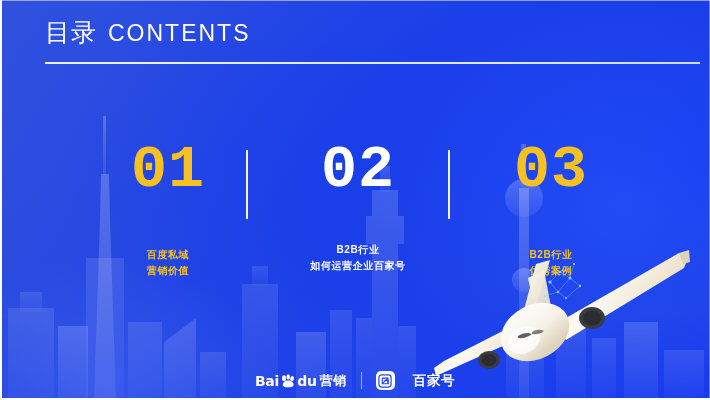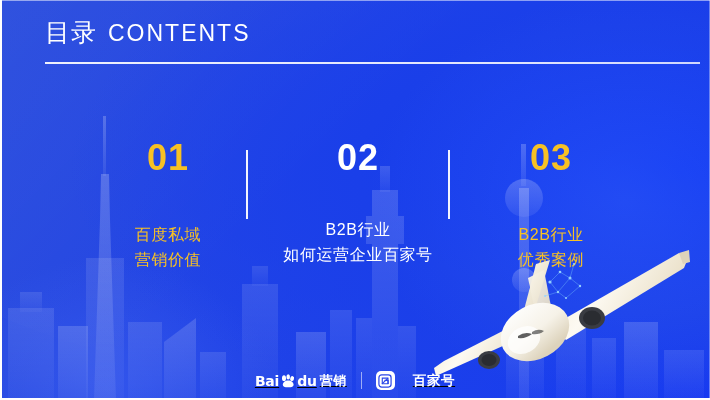--- a/index.html
+++ b/index.html
@@ -75,32 +75,32 @@
   }
   .col{
     position:absolute;
     text-align:center;
     display:flex;flex-direction:column;align-items:center;
   }
   .col-1{left:98px;width:140px;}
   .col-2{left:268px;width:180px;}
   .col-3{left:486px;width:130px;}
   .num{
-    font-size:36px;
+    font-size:60px;
     font-weight:700;
     line-height:1;
     letter-spacing:1px;
-    font-family:Liberation Sans, sans-serif;
+    font-family:Liberation Mono, monospace;
   }
   .num.gold{color:#f7c124;}
   .num.white{color:#ffffff;}
   .sub{
     margin-top:47px;
-    font-size:16px;
-    font-weight:400;
+    font-size:10px;
+    font-weight:700;
     line-height:1.55;
     letter-spacing:.6px;
   }
   .col-2 .sub{margin-top:42px;}
   .sub.gold{color:#f7c124;}
   .sub.white{color:#ffffff;}
   .divider{
     position:absolute;top:10px;
     width:2px;height:69px;
     background:#ffffff;
@@ -114,21 +114,20 @@
     left:432px;top:248px;
     width:278px;height:132px;
     pointer-events:none;
   }
   .plane svg{display:block;width:100%;height:100%;overflow:visible;}
   
   .footer{
     position:absolute;left:0;bottom:10px;width:710px;
     display:flex;justify-content:center;align-items:center;
     gap:0px;
-    text-decoration:underline;
   }
   .logo-group{display:flex;align-items:center;gap:14px;}
   .logo-baidu{
     display:flex;align-items:center;
     color:#ffffff;
     font-weight:700;
     font-size:14px;
     letter-spacing:-.2px;
     line-height:1;
   }

